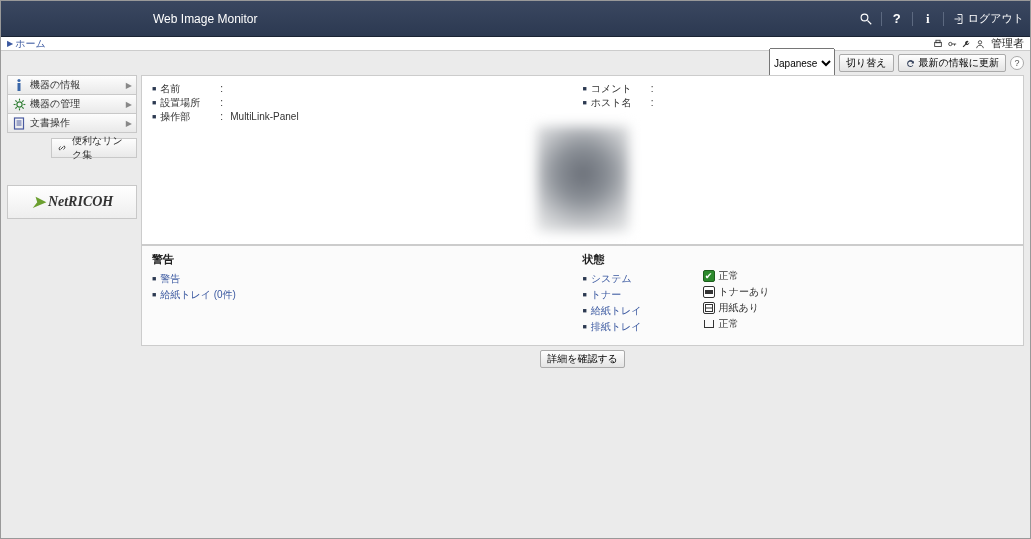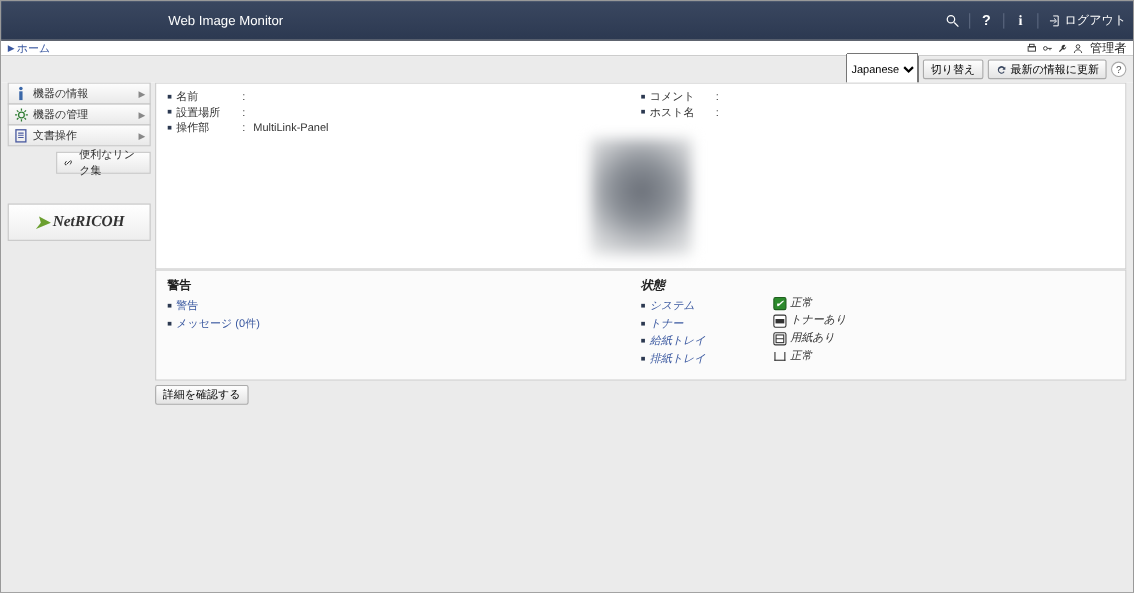--- a/index.html
+++ b/index.html
@@ -50,30 +50,30 @@
   .kv .bullet { color: #2c3951; margin-right: 4px; font-size: 7px; line-height: 14px; }
   .kv .k { width: 60px; }
   .kv .sep { width: 10px; text-align: left; }
   .device-img { align-self: center; margin: 2px 0 4px 0; width: 92px; height: 106px; background: radial-gradient(circle at 50% 45%, #6a6f78 0%, #8a8f96 35%, #c9cbce 70%, #eceded 100%); filter: blur(6px); border-radius: 2px; }
 
   .status-panel { background: #fbfbfb; border: 1px solid #ccc; border-top: 1px solid #ccc; padding: 6px 10px 10px 10px; display: flex; }
   .status-col { width: 50%; }
   .sec-title { font-weight: bold; font-size: 11px; color: #222; margin-bottom: 4px; }
   .linkish { color: #3a58a0; font-size: 10px; line-height: 16px; display: flex; align-items: center; }
   .linkish .bullet { color: #2c3951; margin-right: 4px; font-size: 7px; }
-  .status-right { display: flex; font-style: italic; }
+  .status-right { display: flex; }
   .status-list { width: 120px; }
   .status-states { }
   .state-row { display: flex; align-items: center; font-size: 10px; line-height: 16px; gap: 4px; }
   .state-icon { width: 12px; height: 12px; display: inline-flex; align-items: center; justify-content: center; border-radius: 2px; }
   .ok { background: #2c8a2c; color: #fff; font-size: 9px; border: 1px solid #1e5e1e; }
   .box { background: #fff; border: 1px solid #333; color: #333; font-size: 8px; }
   .tray { border: 1px solid #333; border-top: none; width: 10px; height: 8px; }
 
-  .footer-btn-row { display: flex; justify-content: flex-start; padding: 4px 0 0 0; }
+  .footer-btn-row { display: flex; justify-content: center; padding: 4px 0 0 0; }
 
   svg { display: block; }
 </style>
 </head>
 <body>
 
 <div class="app">
 
   <div class="header">
     <span class="header-title">Web Image Monitor</span>
@@ -257,21 +257,21 @@
 
       <div class="status-panel">
         <div class="status-col">
           <div class="sec-title">警告</div>
           <div class="linkish">
               <span class="bullet">■</span>
               <span>警告</span>
             </div>
           <div class="linkish">
               <span class="bullet">■</span>
-              <span>メッセージ (0件)</span>
+              <span>給紙トレイ (0件)</span>
             </div>
         </div>
         <div class="status-col status-right">
           <div class="status-list">
             <div class="sec-title">状態</div>
             <div class="linkish">
                 <span class="bullet">■</span>
                 <span>システム</span>
               </div>
             <div class="linkish">

